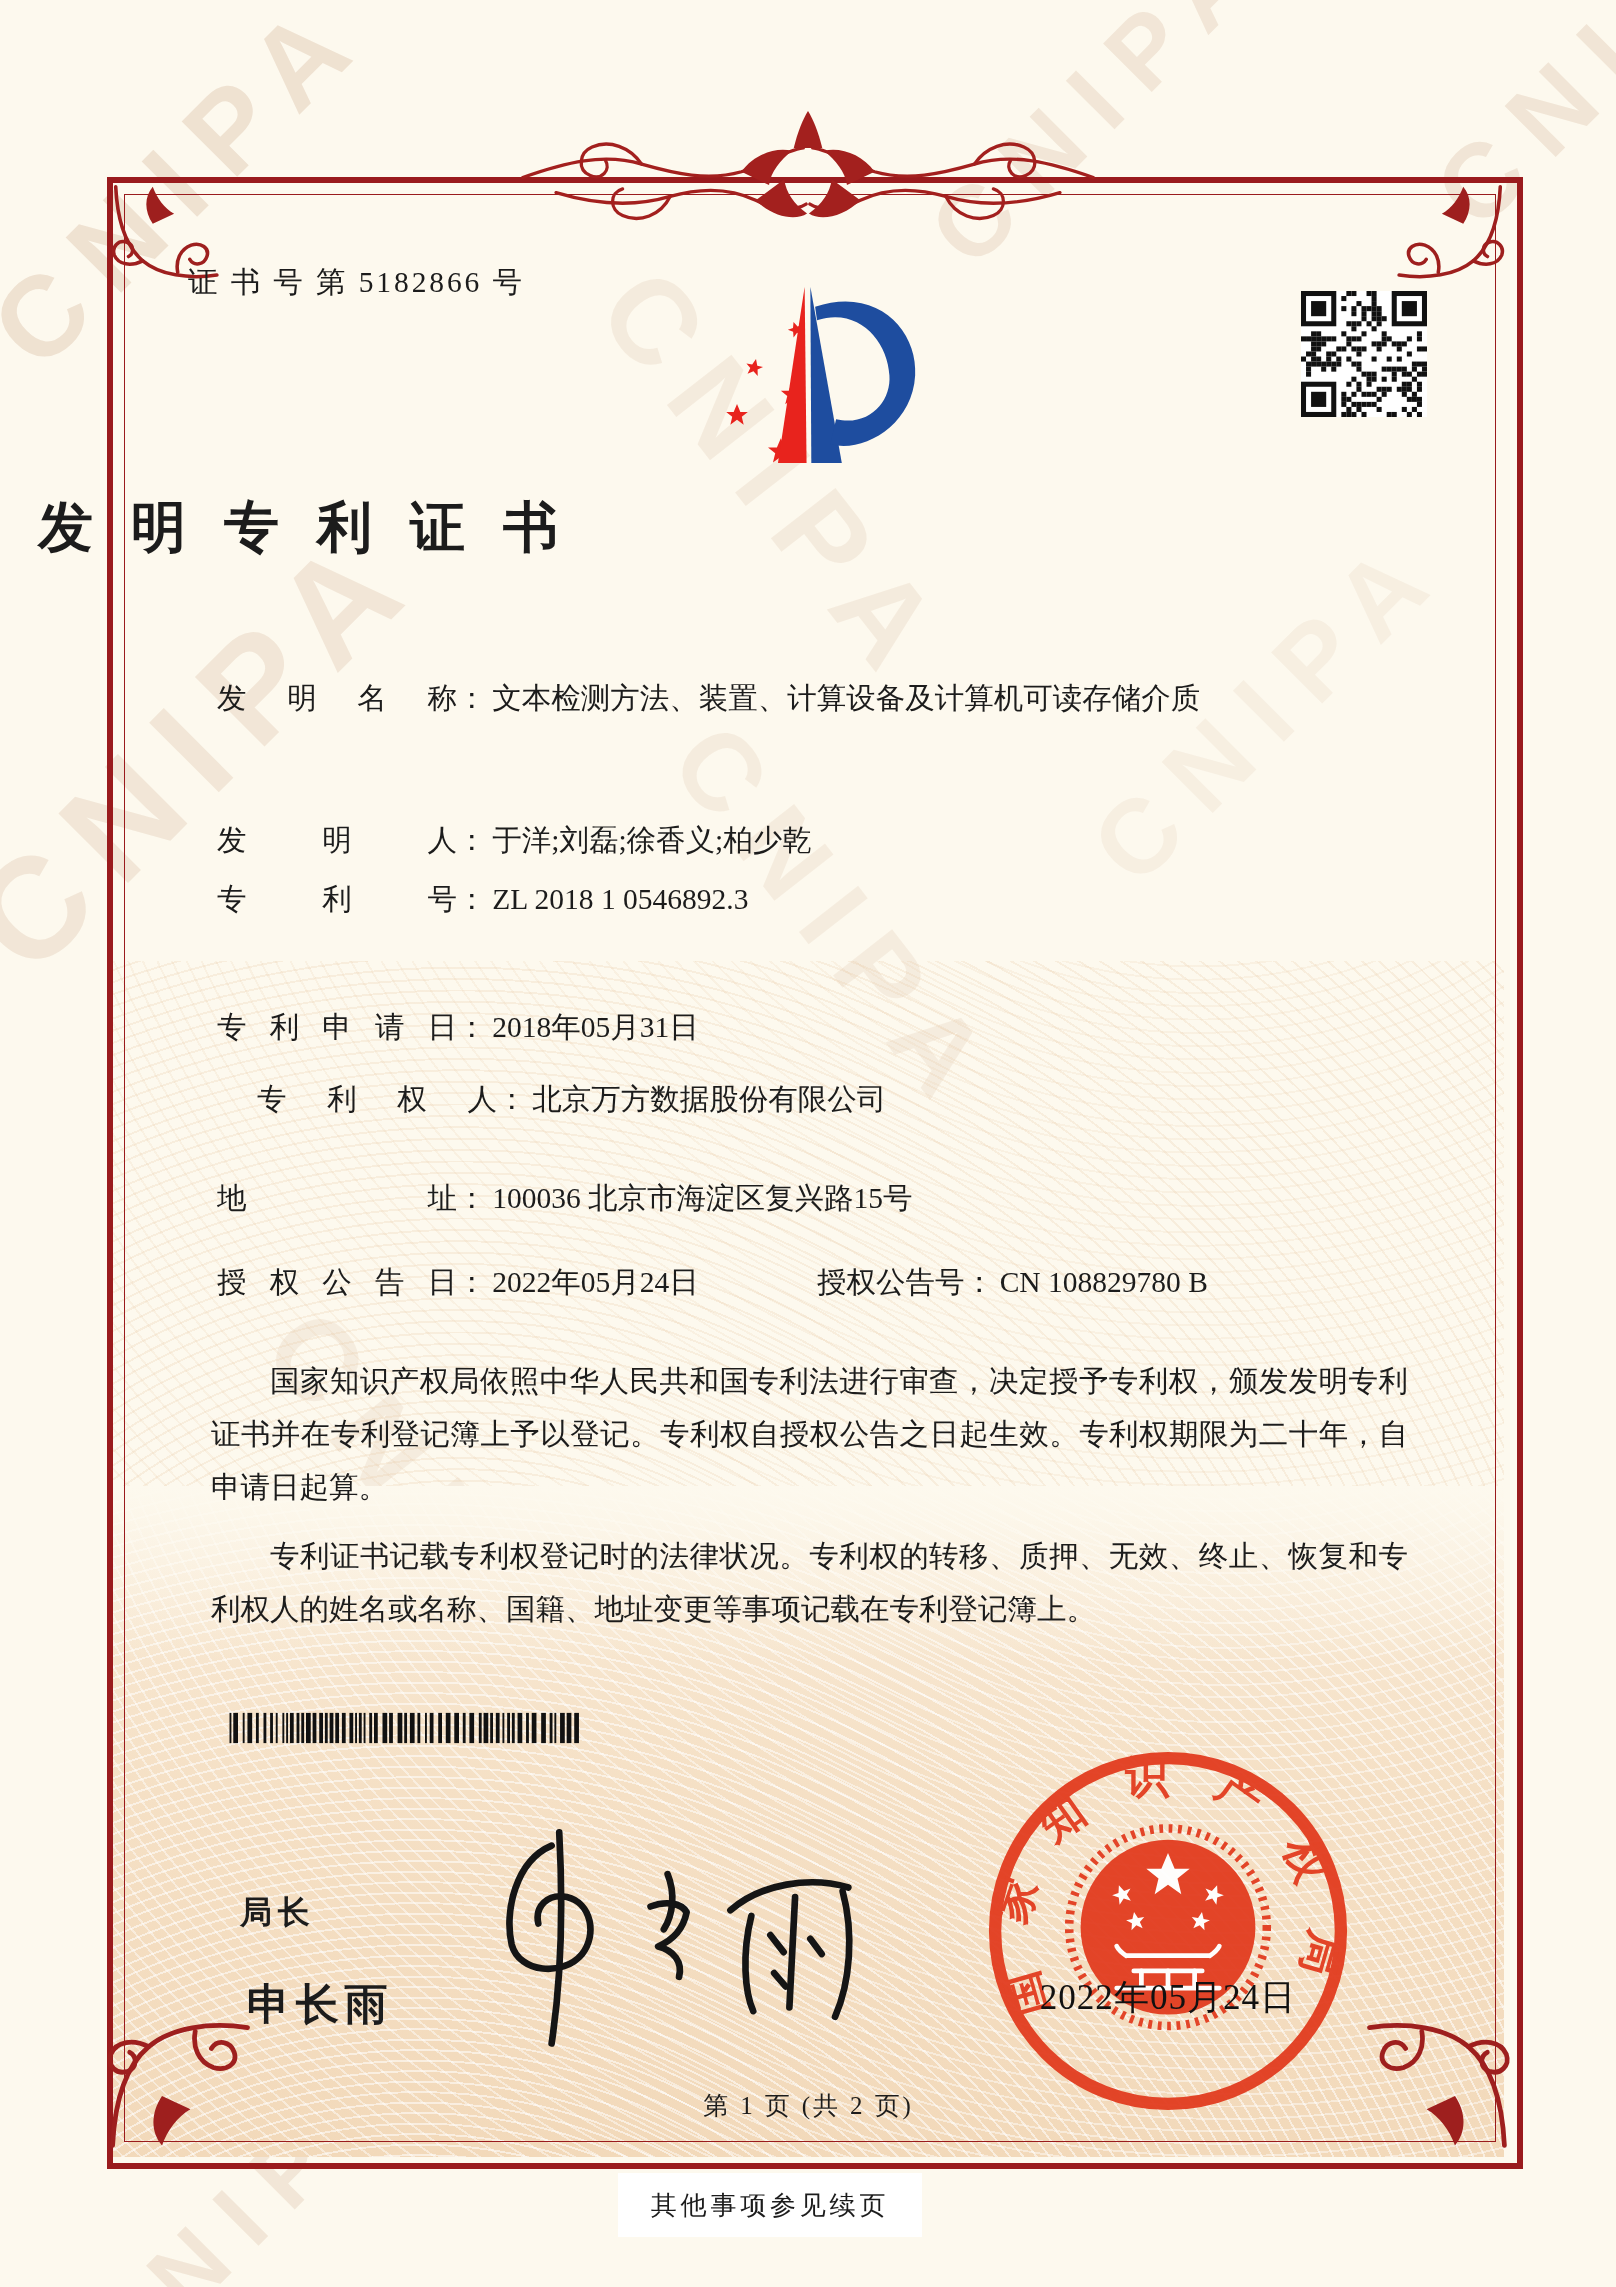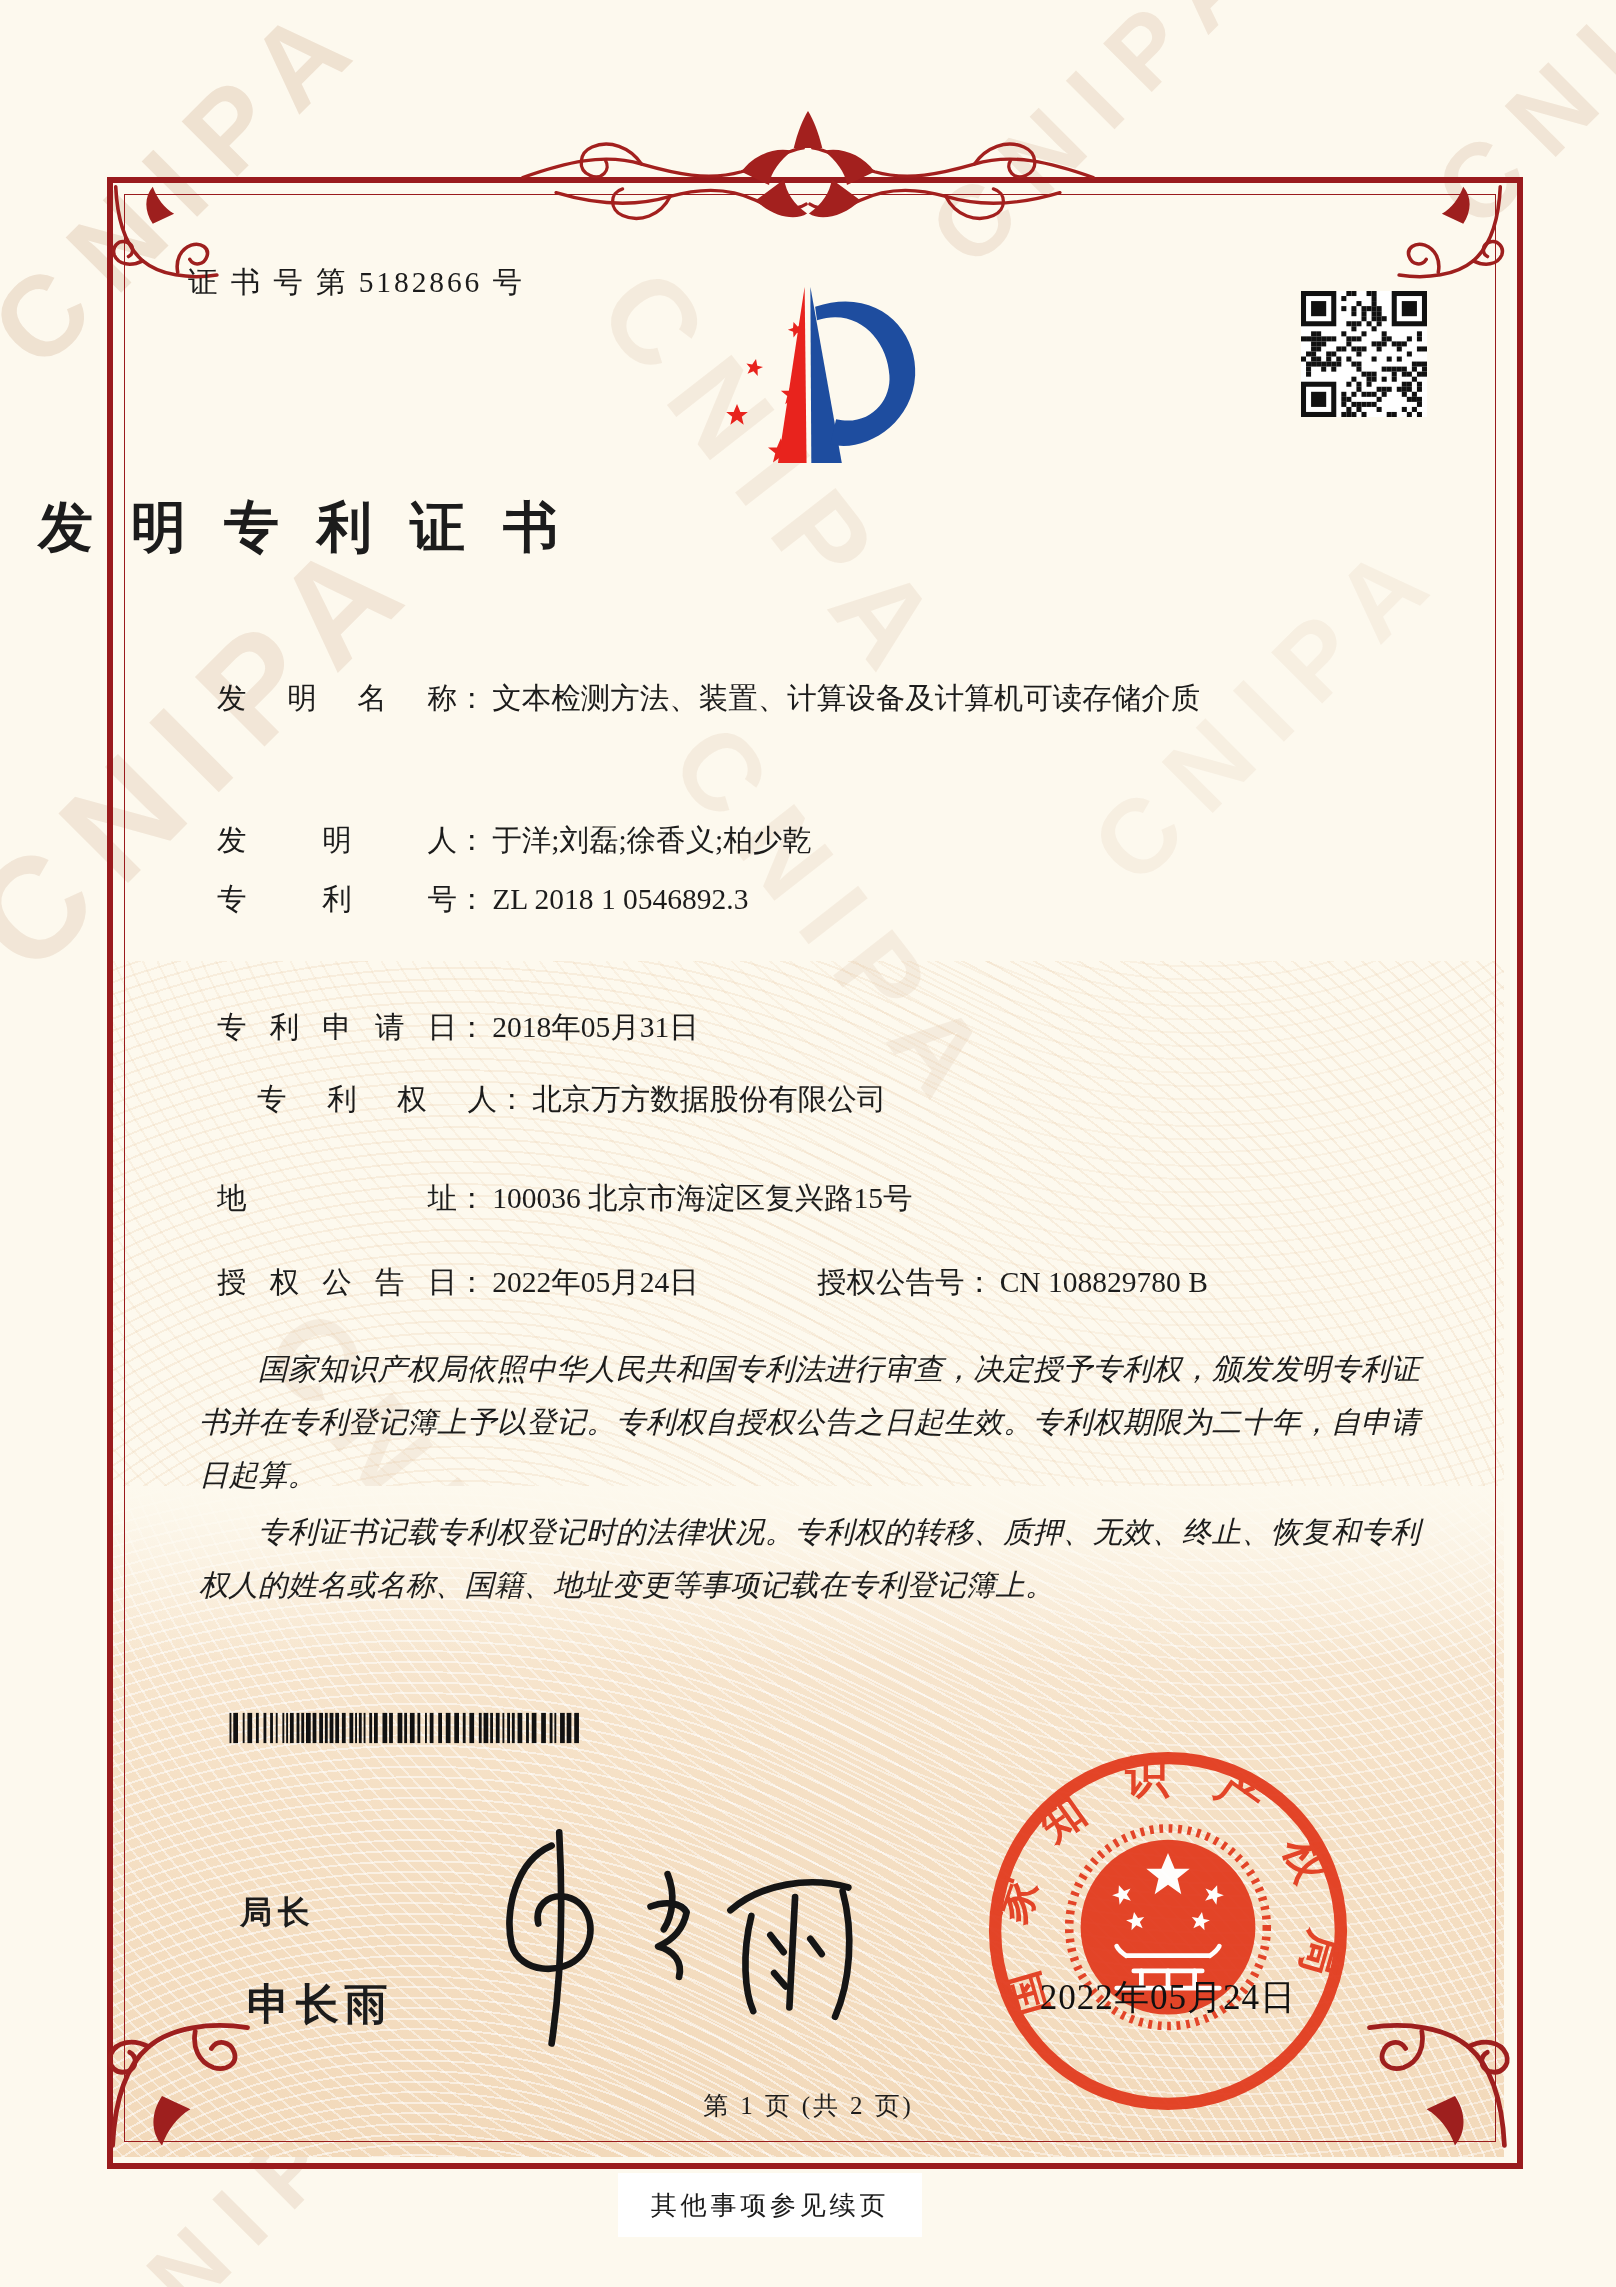--- a/index.html
+++ b/index.html
@@ -59,21 +59,21 @@
   .f-label{display:inline-block; width:240px; text-align:justify; text-align-last:justify;
     text-justify:inter-character; vertical-align:top;}
   .f-colon{display:inline-block; margin-right:5.7px;}
   .row-name{top:679px;} .row-inv{top:821px;} .row-pno{top:880px;}
   .row-appdate{top:980px;margin-top:28px;} .row-owner{top:1080px;margin-left:40px;} .row-addr{top:1179px;}
   .row-grant{top:1263px;}
   .grant2{position:absolute; left:600px; top:0;text-align:right;}
   
   .body-text{position:absolute; left:195px; top:1339px; width:1229px;
     font-size:29.5px; line-height:53px; text-align:justify;}
-  .body-text p{margin:4px; text-indent:59px;font-style:italic;}
+  .body-text p{margin:16px; text-indent:59px;}
   
   .barcode{position:absolute; left:228px; top:1711px;}
   .sig-role{position:absolute; left:240px; top:1891px; font-size:32px;
     font-family:"Liberation Sans","DejaVu Sans",sans-serif; font-weight:600; letter-spacing:5.7px;}
   .sig-name-print{position:absolute; left:247px; top:1976px; font-size:43px;
     font-family:Liberation Mono, monospace; font-weight:600; letter-spacing:5.7px;}
   .sig-hand{position:absolute; left:447px; top:1819px;}
   .seal{position:absolute; left:978px; top:1741px;}
   .seal-arc-text{font-size:46px; font-weight:bold; letter-spacing:44px;
     fill:#e23b1e; font-family:"Liberation Serif",serif;}

